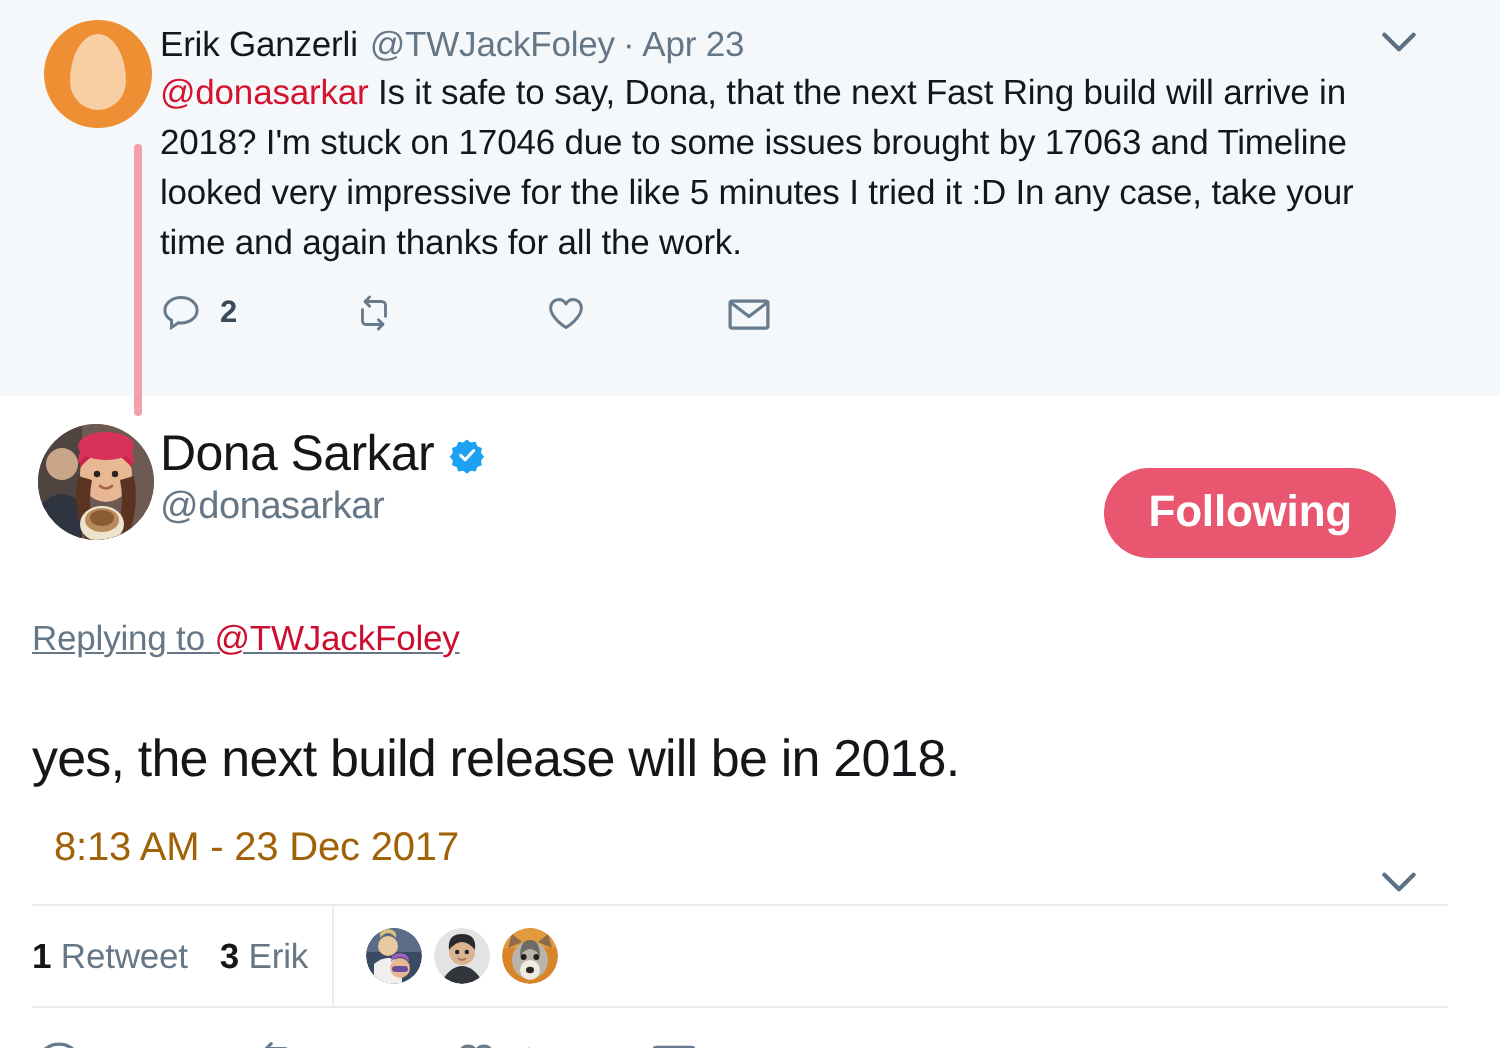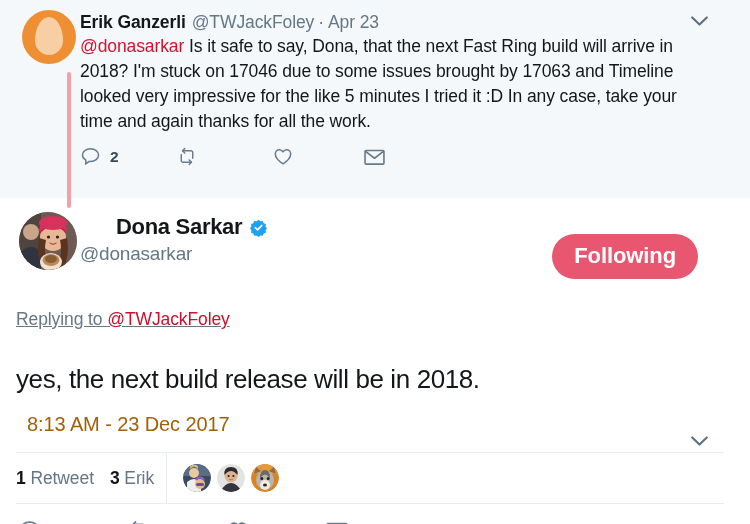--- a/index.html
+++ b/index.html
@@ -76,21 +76,21 @@
     min-width: 0;
     padding-top: 1px;
   }
   .tweet-header {
     display: flex;
     align-items: baseline;
     line-height: 22px;
     white-space: nowrap;
   }
   .fullname {
-    font-weight: bold;
+    font-weight: normal;
     font-size: 17.5px;
     color: #14171a;
     letter-spacing: -0.1px;
   }
   .handle, .meta-dot, .timestamp-inline {
     font-size: 17.5px;
     color: #657786;
     letter-spacing: -0.1px;
   }
   .handle { margin-left: 6px; }
@@ -174,26 +174,25 @@
   .main-names {
     flex: 1 1 auto;
     min-width: 0;
     padding-top: 2px;
   }
   .name-line {
     display: flex;
     align-items: center;
   }
   .main-fullname {
-    font-weight: bold;
-    font-size: 22px;
+    font-weight: normal;
+    font-size: 25px;
     color: #14171a;
     letter-spacing: -0.3px;
     line-height: 26px;
-    margin-left: 36px;
   }
   .verified {
     margin-left: 7px;
     display: flex;
     align-items: center;
   }
   .main-handle {
     font-size: 19px;
     color: #657786;
     letter-spacing: -0.2px;

